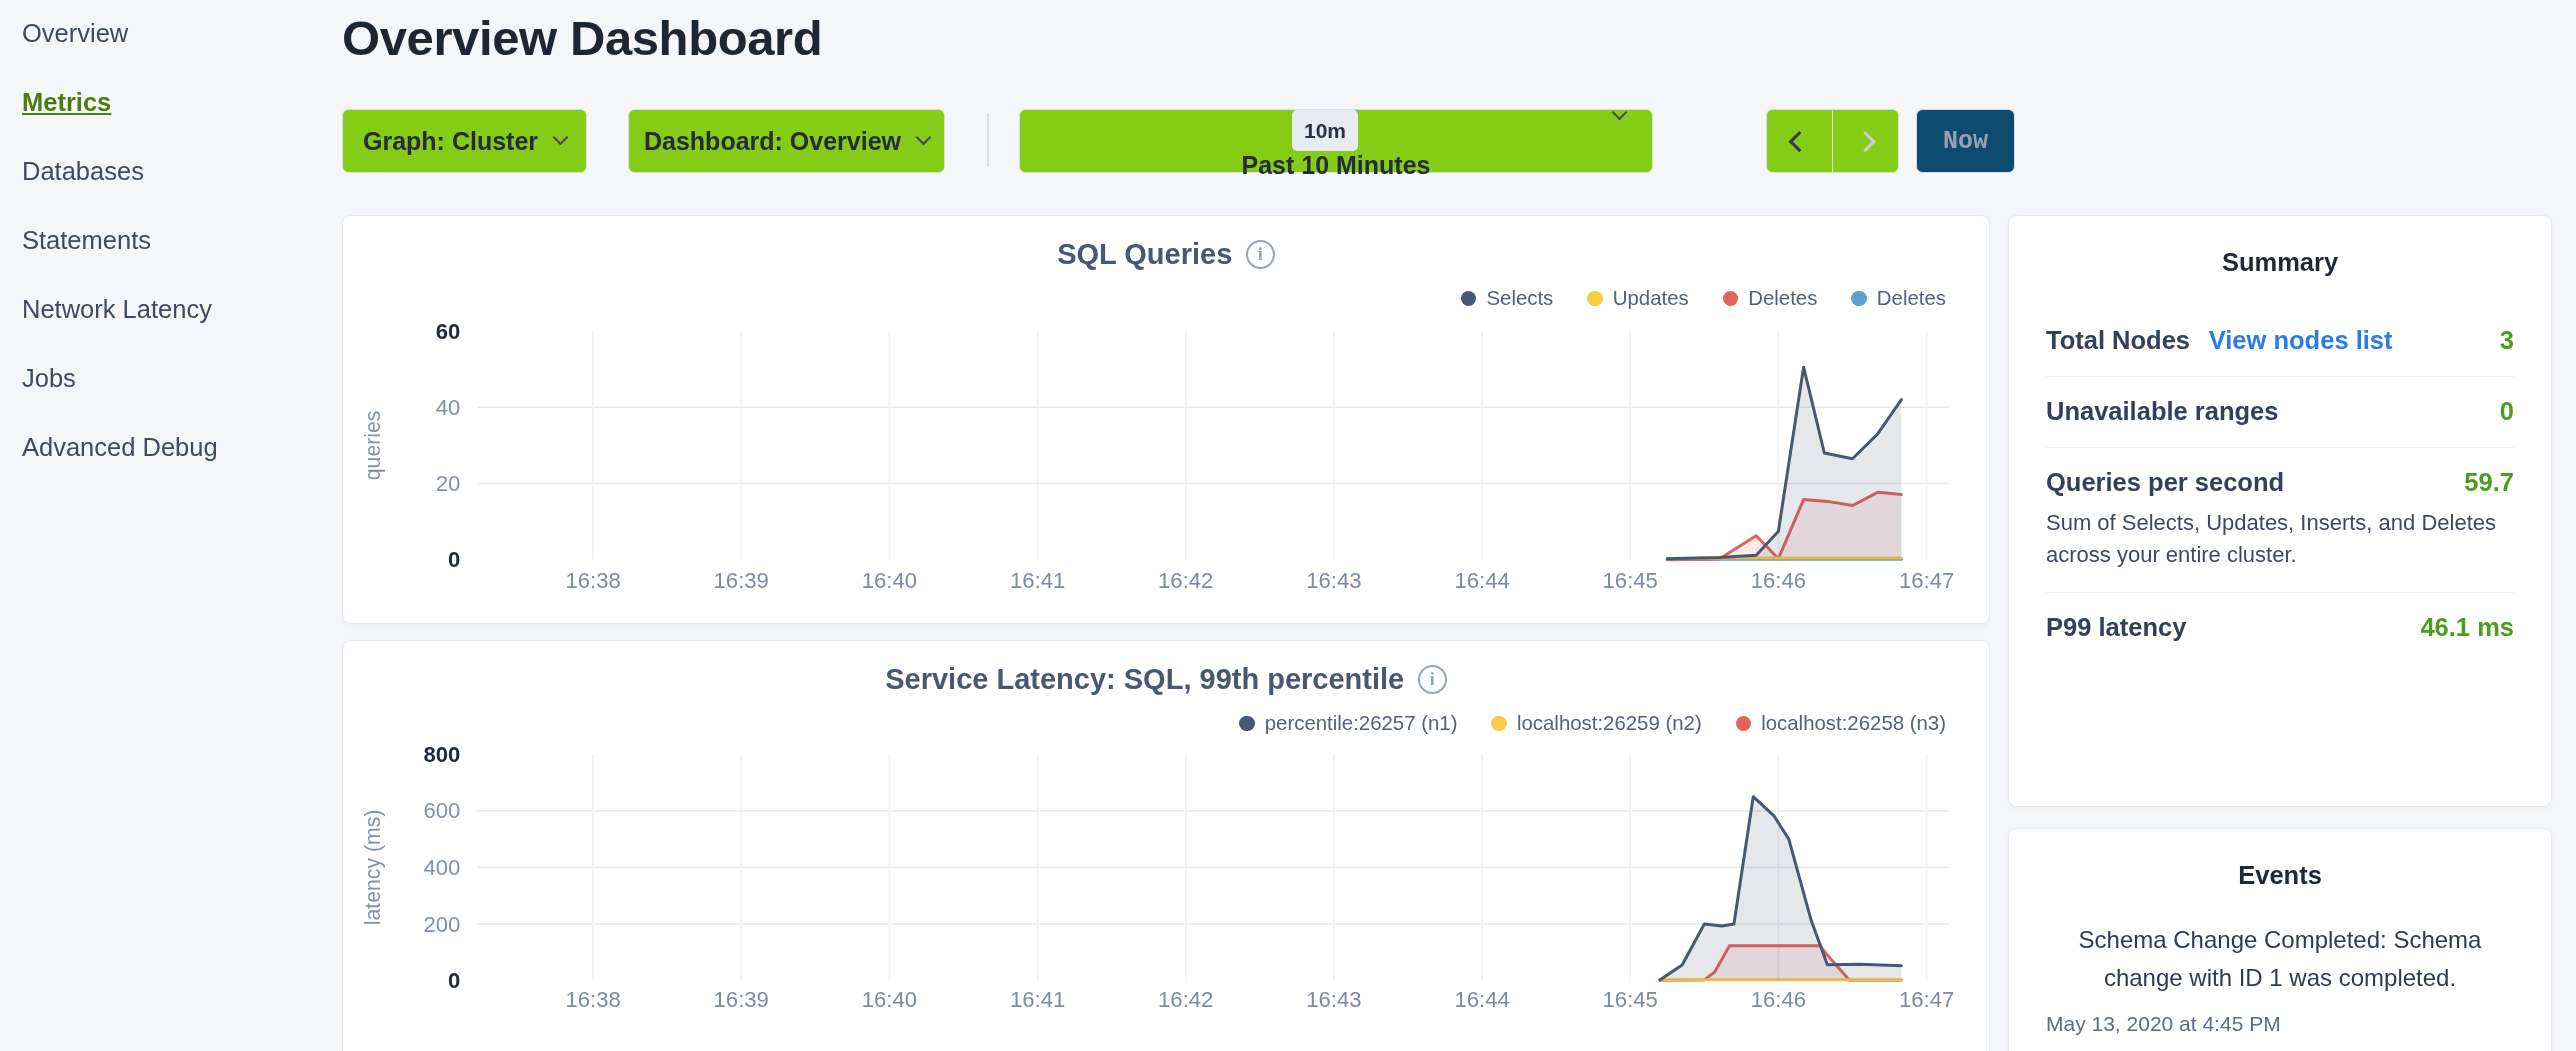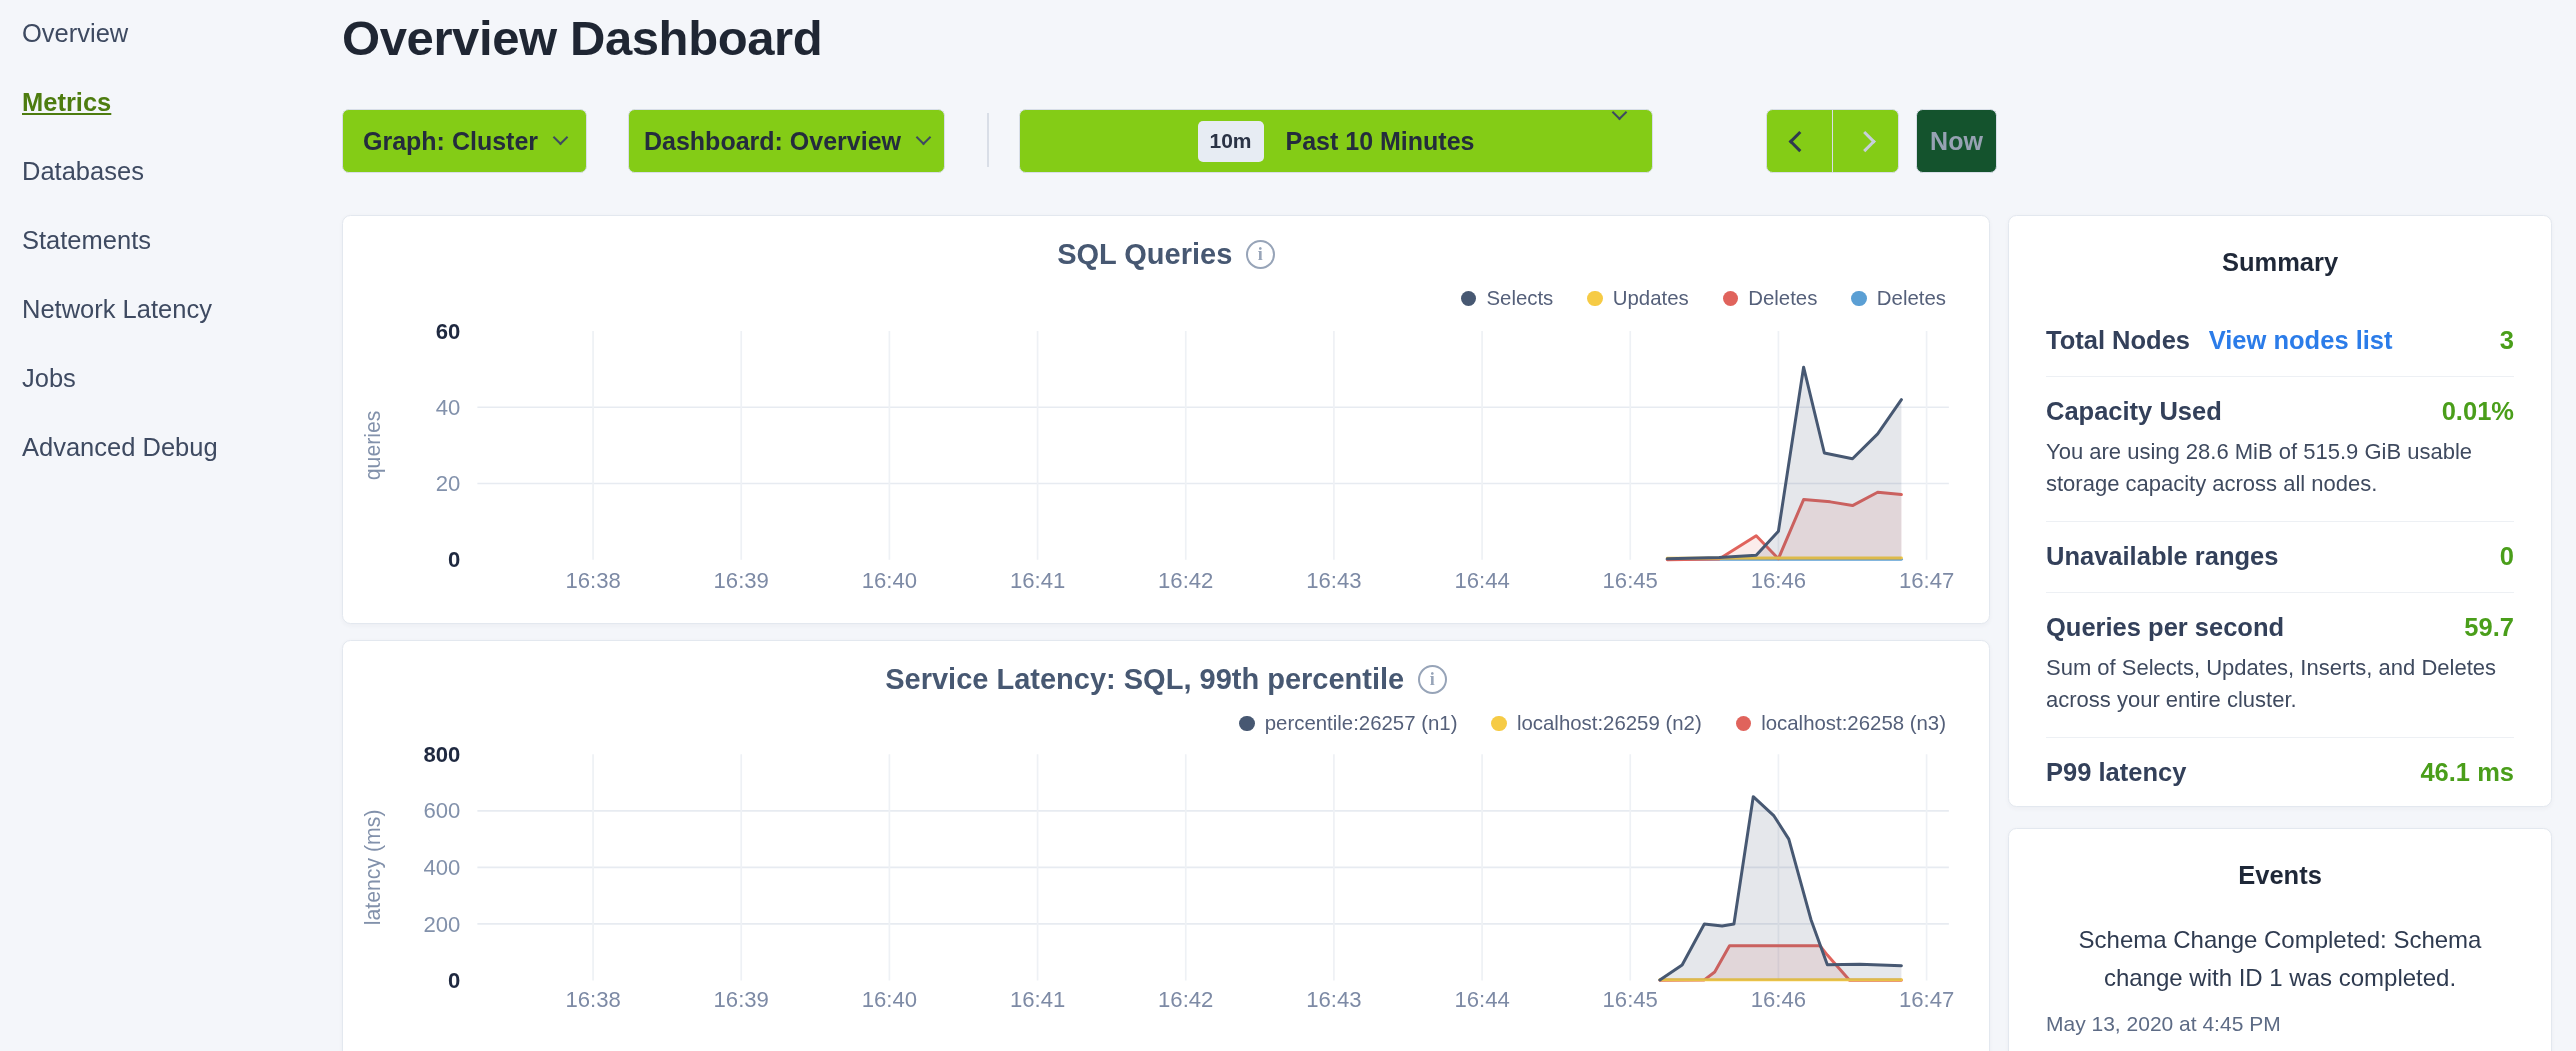--- a/index.html
+++ b/index.html
@@ -20,30 +20,30 @@
   .page-title { position:absolute; left:342px; top:10.2px; margin:0; font-size:49px; font-weight:700; color:#1f2633; letter-spacing:-0.4px; }
 
   .btn { position:absolute; top:109px; height:64px; background:#84cc16; border:1.7px solid #d8dee8; border-radius:6.8px;
          display:flex; align-items:center; justify-content:center; font-weight:700; font-size:25px; color:#242c3d; cursor:pointer; }
   #dd-graph { left:342px; width:245px; }
   #dd-dashboard { left:628px; width:317px; }
   .chev { display:inline-block; width:11px; height:11px; border-right:2.6px solid #3e4a61; border-bottom:2.6px solid #3e4a61;
           transform:rotate(45deg); margin-left:17px; position:relative; top:-3.4px; }
   .vdivider { position:absolute; left:987px; top:113px; width:1.7px; height:54px; background:#d9dee7; }
 
-  #timebox { left:1019px; width:634px; justify-content:center; padding:0 22px; }
+  #timebox { left:1019px; width:634px; justify-content:space-between; padding:0 22px;flex-direction:column; }
   .badge { background:#e7ecf3; border-radius:5.1px; font-size:21px; font-weight:700; color:#2a3345; padding:8.5px 12px; margin-right:22px; }
   #timebox .chev { position:absolute; right:27px; margin:0; }
 
   #navgroup { left:1766px; width:133px; padding:0; overflow:hidden; }
   .nav-half { flex:1; display:flex; align-items:center; justify-content:center; height:100%; cursor:pointer; }
   .nav-half + .nav-half { border-left:1.7px solid #d8dee8; cursor:default; }
   .chev-l { width:14.5px; height:14.5px; border-left:3.4px solid #2f3a4f; border-bottom:3.4px solid #2f3a4f; transform:rotate(45deg); }
   .chev-r { width:14.5px; height:14.5px; border-right:3.4px solid #c7cfda; border-top:3.4px solid #c7cfda; transform:rotate(45deg); }
-  #now-btn { left:1916px; width:81px; background:#14532d; color:#97a2b3; cursor:default; }
+  #now-btn { left:1916px; width:99px; background:#0c4a6e; color:#97a2b3; cursor:default;font-family:Liberation Mono, monospace; }
 
   
   .card { position:absolute; background:#fff; border:1.7px solid #e3e8ef; border-radius:8.5px; box-shadow:0 1.7px 4.3px rgba(50,60,80,0.04); }
   #chart-card-0 { left:342px; top:215px; width:1648px; height:409px; }
   #chart-card-1 { left:342px; top:640px; width:1648px; height:425px; }
   #summary-card { left:2008px; top:215px; width:544px; height:592px; padding:0 37px; }
   #events-card  { left:2008px; top:828px; width:544px; height:272px; padding:0 37px; }
 
   
   .chart-title-row { position:absolute; top:22px; left:0; width:100%; display:flex; align-items:center; justify-content:center; gap:13.6px; z-index:2; }
@@ -239,27 +239,20 @@
   <div class="sum-rows" id="summary-rows">
       <div class="sum-row">
         <div class="sum-head">
           <span class="sum-label">Total Nodes</span>
           <a class="sum-link" href="#">View nodes list</a>
           <span class="sum-value">3</span>
         </div>
       </div>
       <div class="sum-row">
         <div class="sum-head">
-          <span class="sum-label">Capacity Used</span>
-          <span class="sum-value">0.01%</span>
-        </div>
-        <p class="sum-desc">You are using 28.6 MiB of 515.9 GiB usable storage capacity across all nodes.</p>
-      </div>
-      <div class="sum-row">
-        <div class="sum-head">
           <span class="sum-label">Unavailable ranges</span>
           <span class="sum-value">0</span>
         </div>
       </div>
       <div class="sum-row">
         <div class="sum-head">
           <span class="sum-label">Queries per second</span>
           <span class="sum-value">59.7</span>
         </div>
         <p class="sum-desc">Sum of Selects, Updates, Inserts, and Deletes across your entire cluster.</p>

